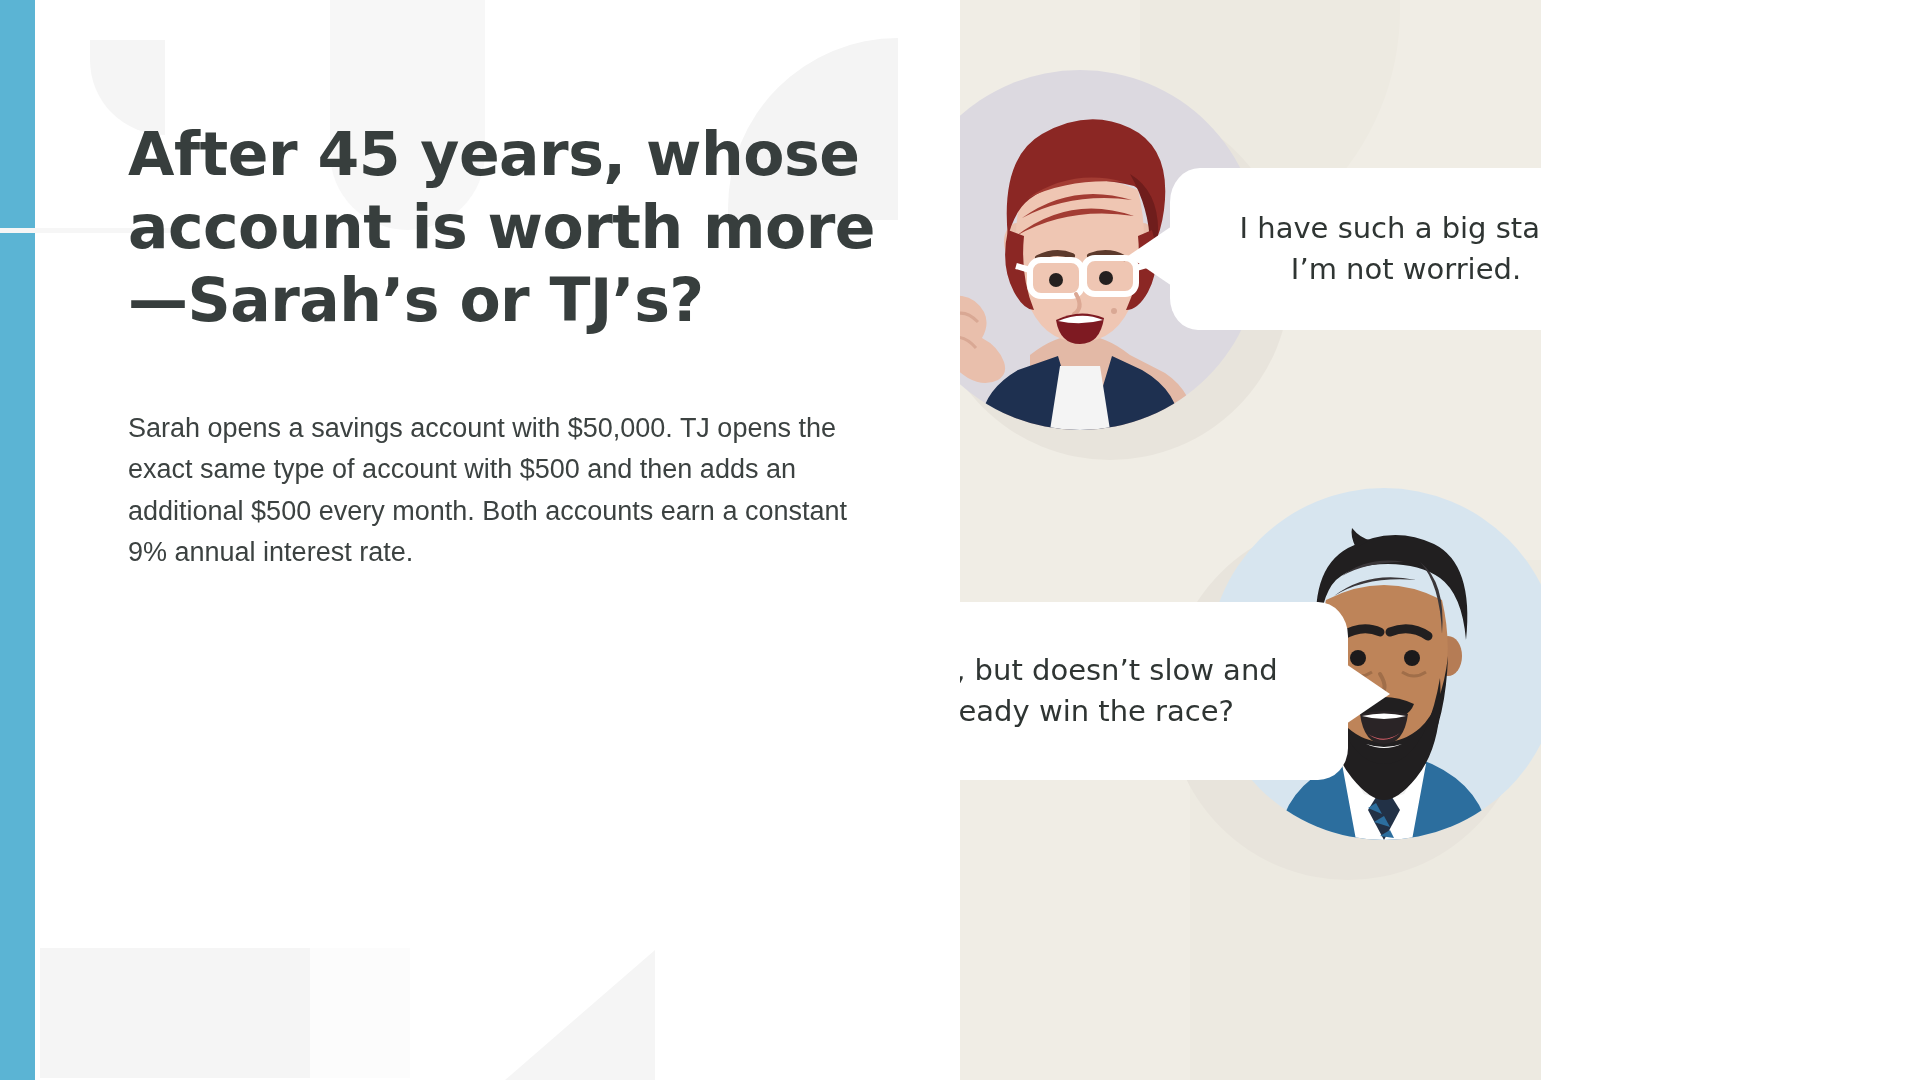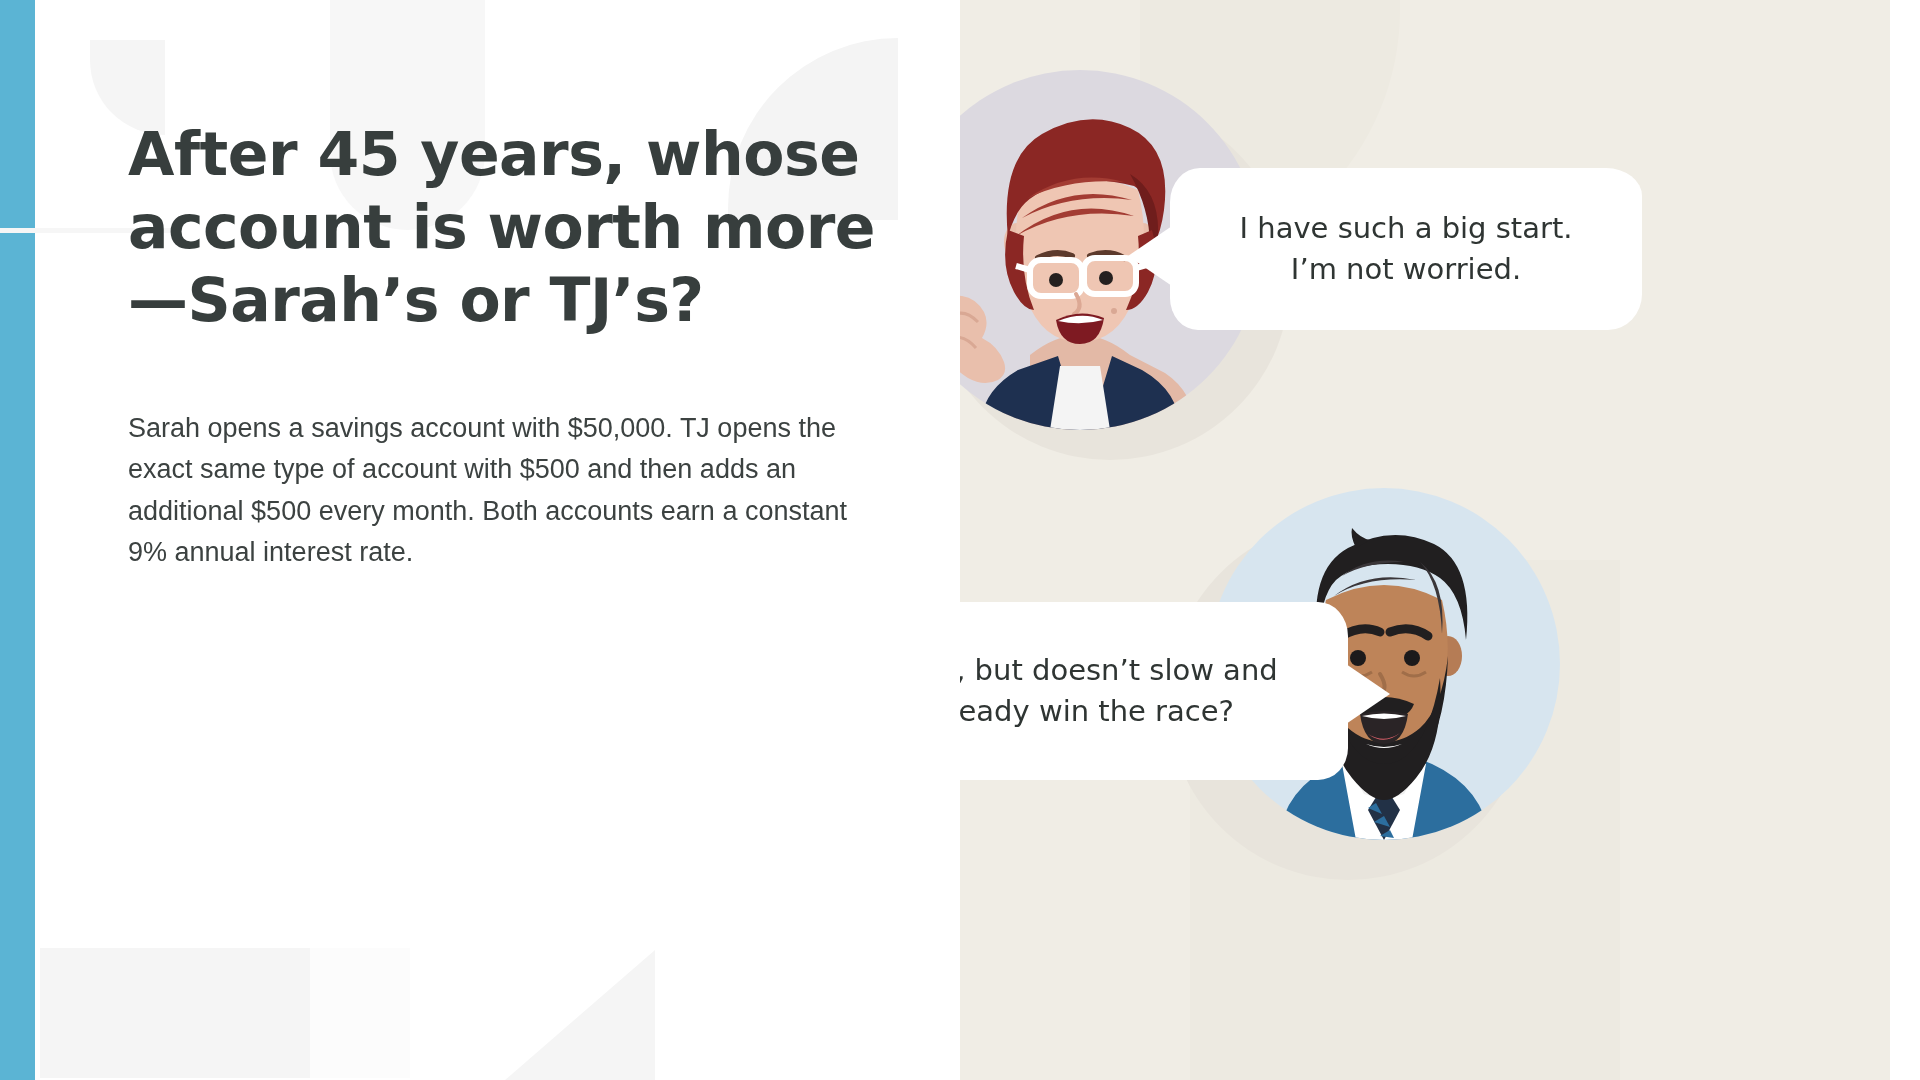--- a/index.html
+++ b/index.html
@@ -1,21 +1,21 @@
 <!DOCTYPE html>
 <html><head>
 <meta charset="utf-8">
 <style>
   * { margin:0; padding:0; box-sizing:border-box; }
   html,body { width:1920px; height:1080px; overflow:hidden; }
   body {
     font-family:"Liberation Sans", sans-serif;
     background:#ffffff;
   }
-  .slide { position:relative; width:1890px; height:1080px; overflow:hidden; }
+  .slide { position:relative; width:1541px; height:1080px; overflow:hidden; }
 
   
   .left-panel {
     position:absolute; left:0; top:0; width:960px; height:1080px;
     background:#ffffff; overflow:hidden;
   }
   .accent-bar {
     position:absolute; left:0; top:0; width:35px; height:1080px;
     background:#5BB4D4;
   }

